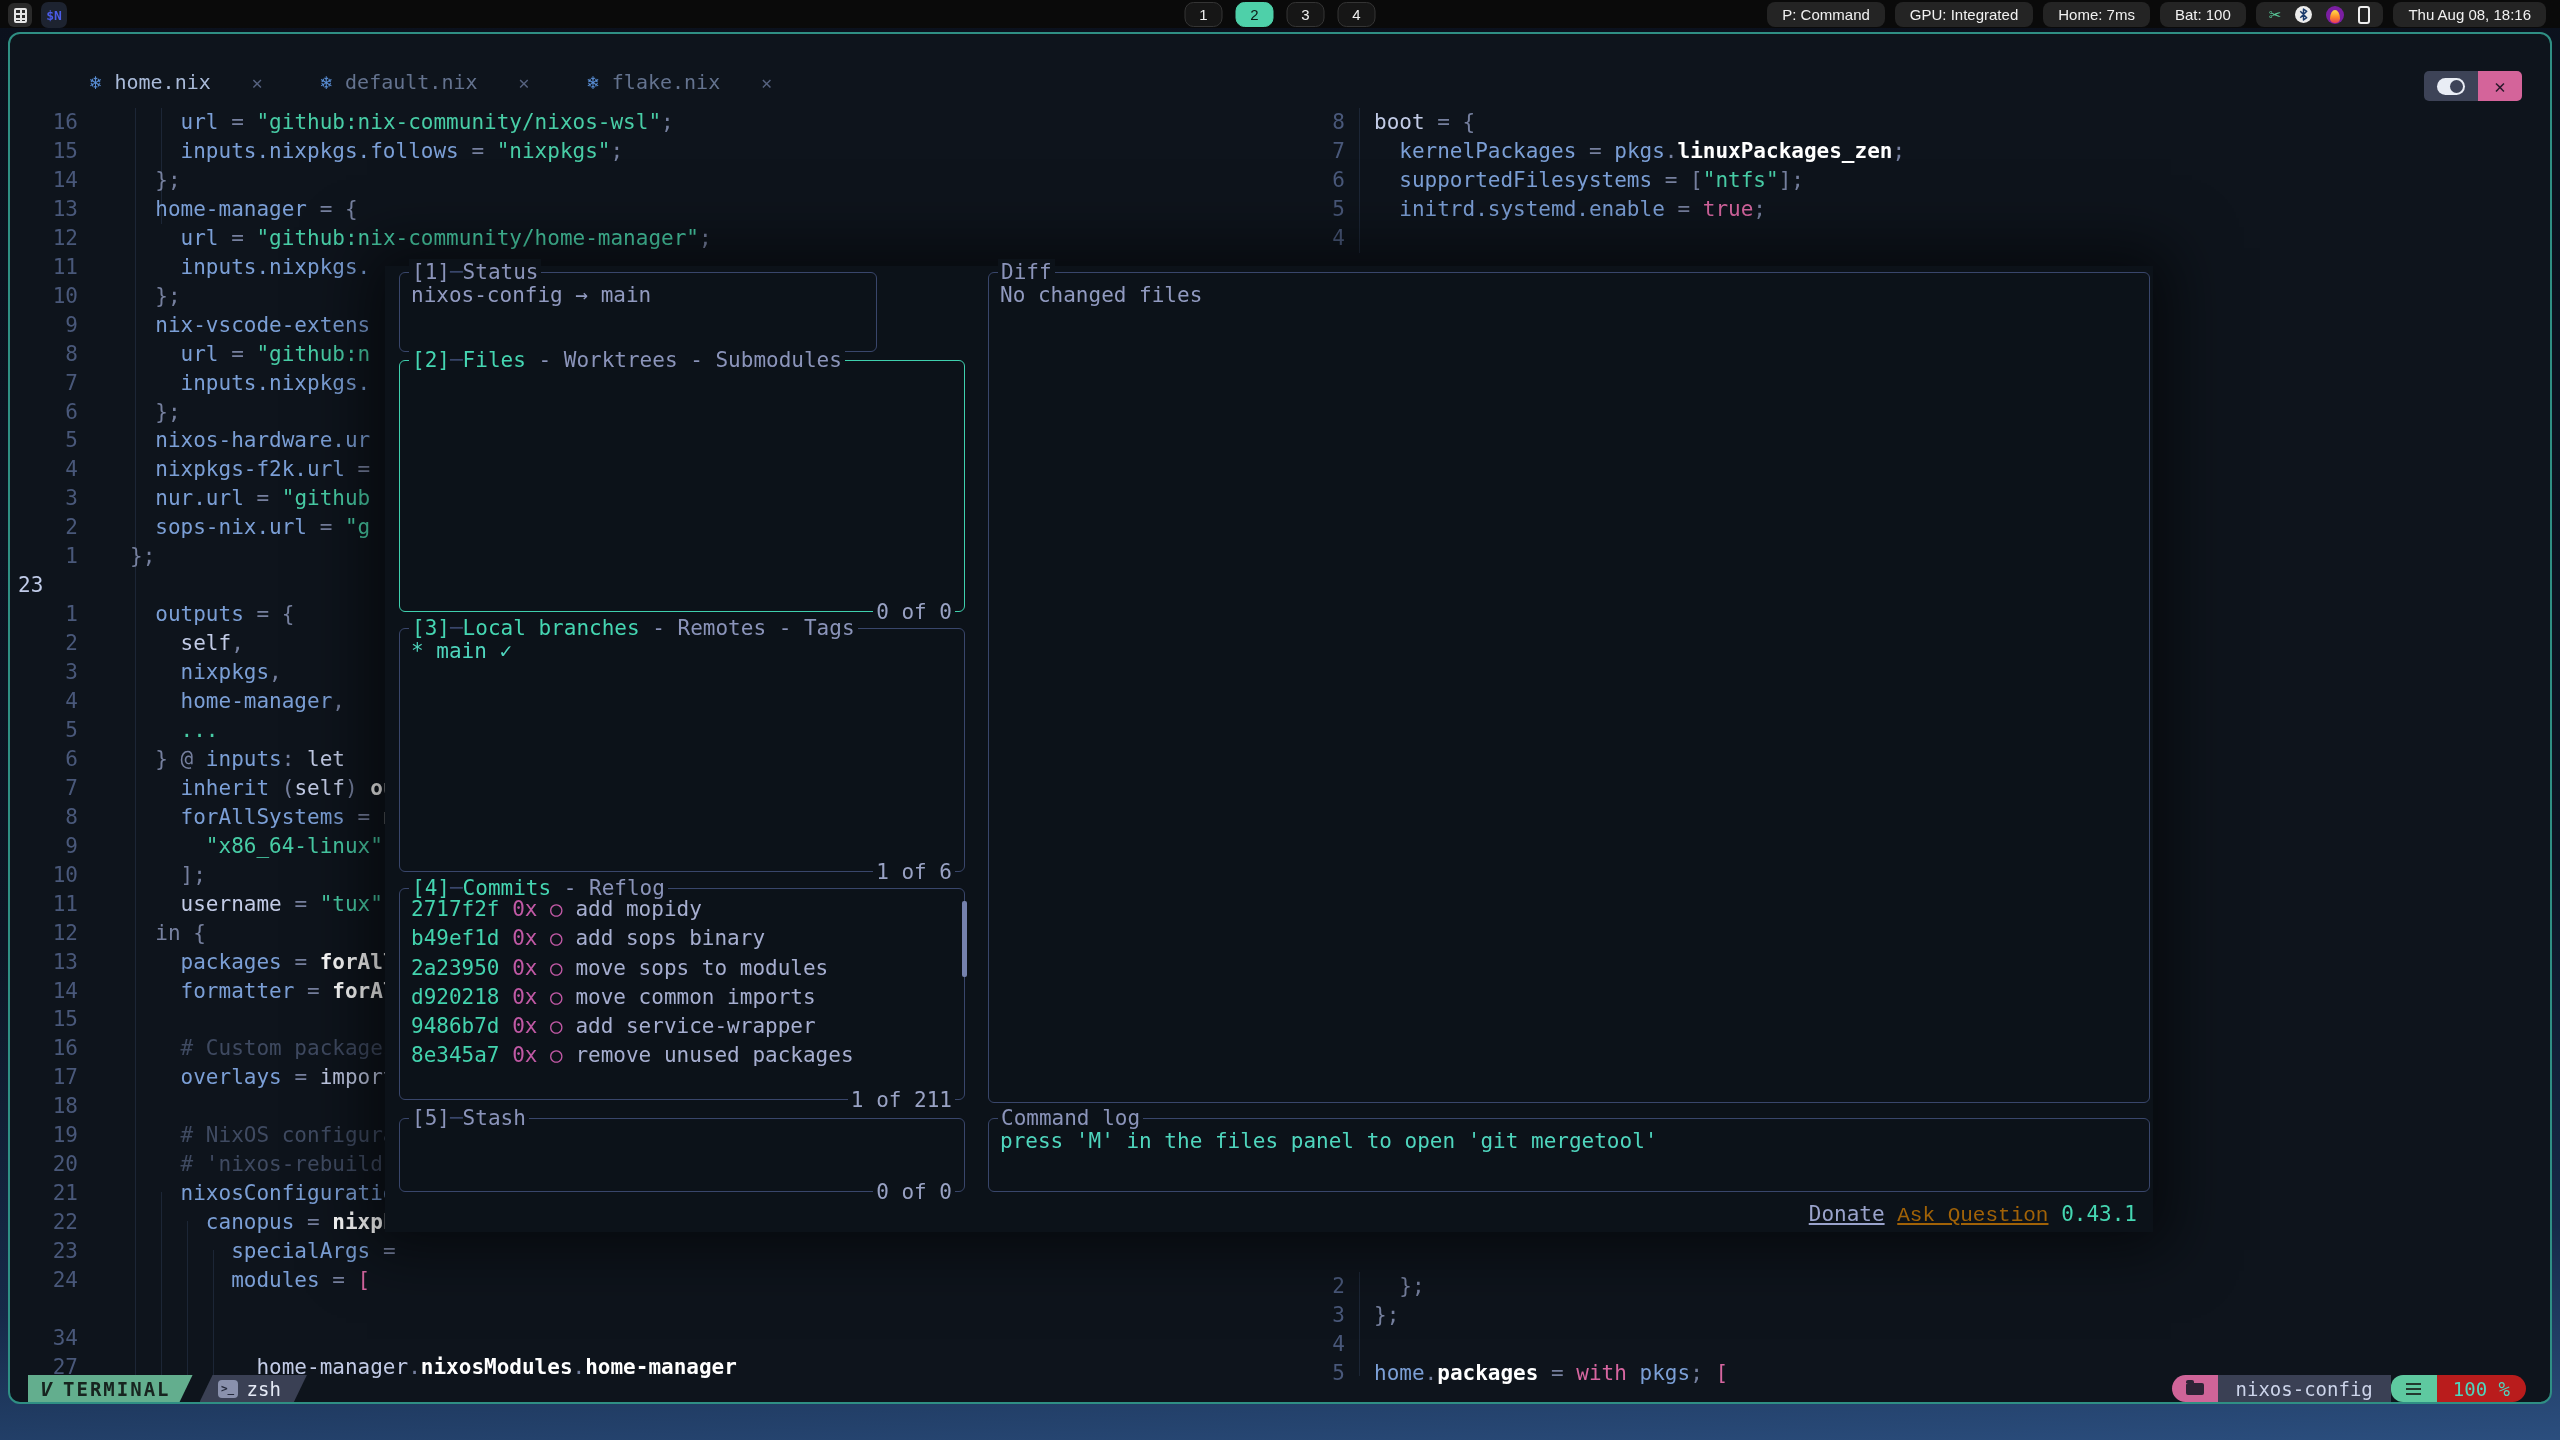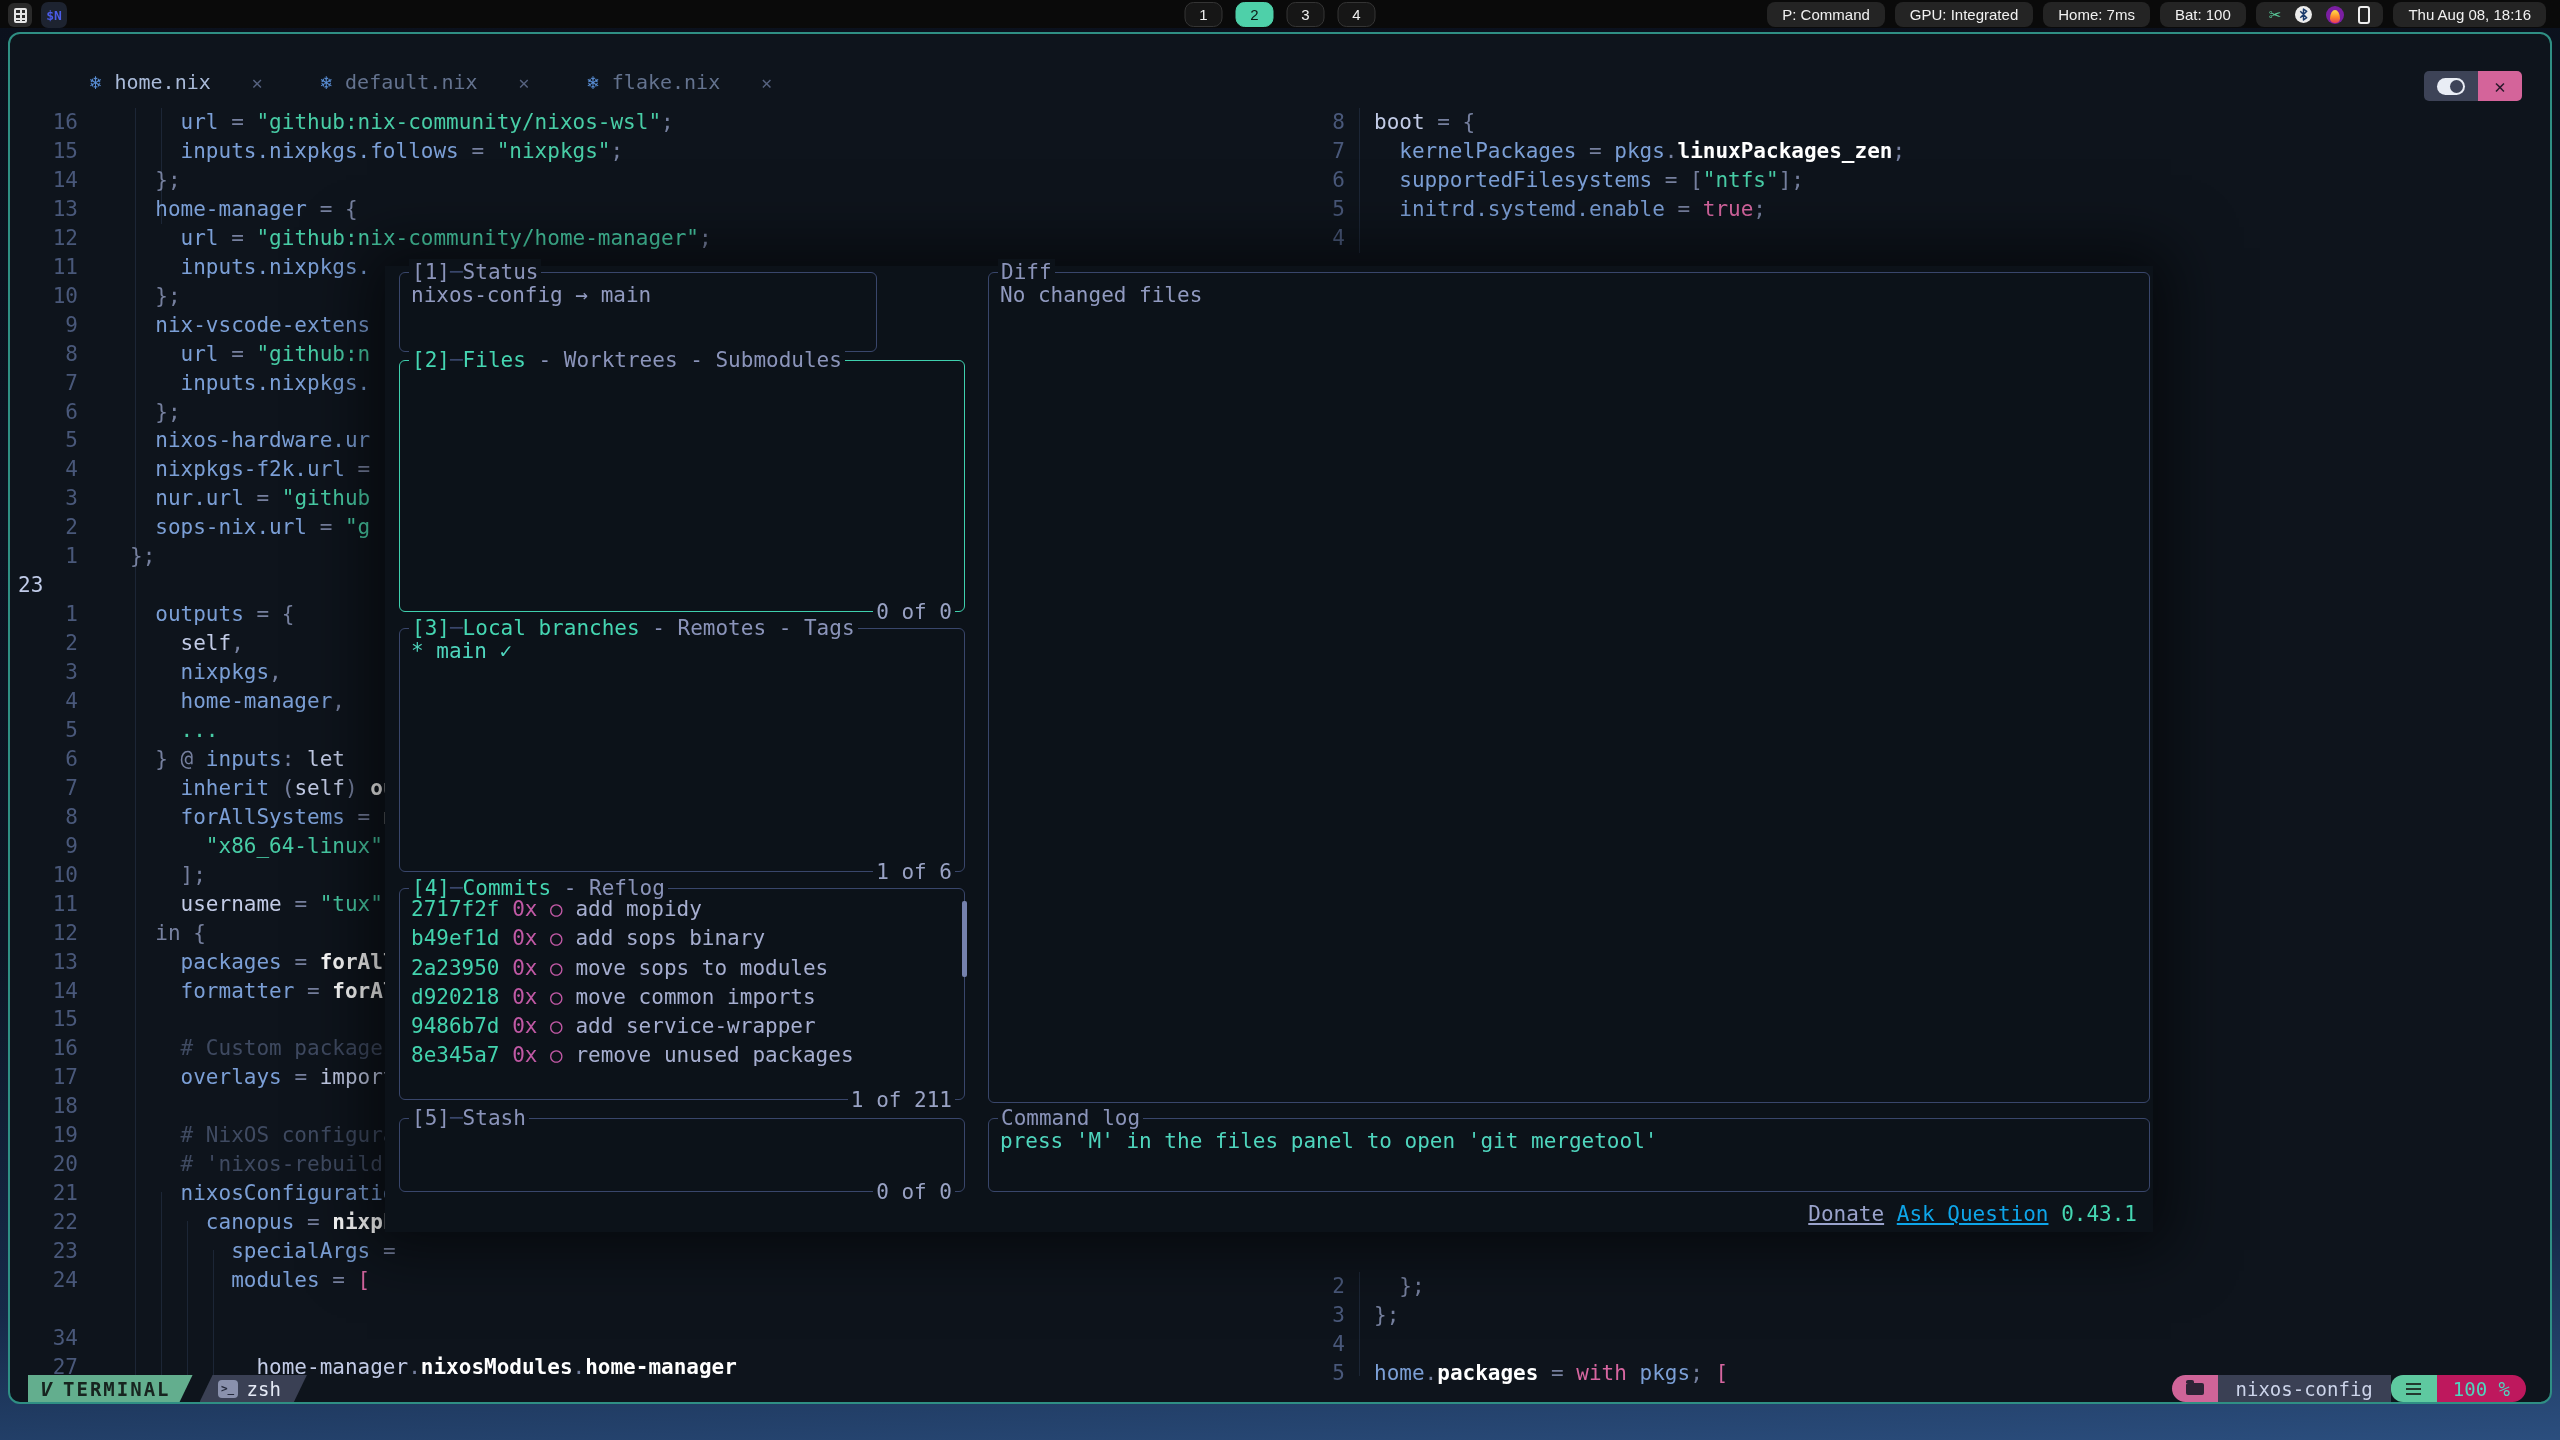--- a/index.html
+++ b/index.html
@@ -79,39 +79,39 @@
   .sb-right { position:absolute; right:24px; bottom:0; height:27px; display:flex; }
   .seg-folder { width:46px; background:#cf6498; border-radius:14px 0 0 14px; justify-content:center; }
   .folder-ic { width:18px; height:12px; background:#2e2436; border-radius:2px; position:relative; }
   .folder-ic::before { content:""; position:absolute; left:0; top:-3px; width:8px; height:3px; background:#2e2436; border-radius:2px 2px 0 0; }
   .seg-repo { background:#3a4054; color:#ccd4ea; padding:0 18px; }
   .seg-list { width:46px; background:#5ec9a0; border-radius:12px 0 0 12px; justify-content:center; }
   .list-ic { width:15px; height:12px;
     background:linear-gradient(#23392f,#23392f) 0 0/100% 2px no-repeat,
                linear-gradient(#23392f,#23392f) 0 5px/100% 2px no-repeat,
                linear-gradient(#23392f,#23392f) 0 10px/100% 2px no-repeat; }
-  .seg-pct { background:#be185d; color:#4fd6be; padding:0 16px; border-radius:0 14px 14px 0; }
+  .seg-pct { background:#b91c1c; color:#4fd6be; padding:0 16px; border-radius:0 14px 14px 0; }
 
   
   .popup { position:absolute; left:375px; top:232px; width:1768px; height:966px; background:#0c1219;
     box-shadow:0 0 60px 18px rgba(0,0,0,.55); font-family:"DejaVu Sans Mono",monospace; font-size:21px; }
   .panel { position:absolute; border:1px solid #39466b; border-radius:6px; }
   .panel.active { border-color:#3fd0ae; }
   .ptitle { position:absolute; top:-14px; left:9px; background:#0c1219; padding:0 3px; line-height:26px; white-space:pre; }
   .pcount { position:absolute; bottom:-14px; right:9px; background:#0c1219; padding:0 3px; line-height:26px; color:#99a2c4; }
   .t-gray { color:#8b94ba; } .t-teal { color:#45d6b2; } .t-dash { color:#39466b; }
   .pcontent { position:absolute; left:11px; top:8px; white-space:pre; line-height:29px; }
   .c-gray { color:#919ac0; } .c-green { color:#4fd6be; }
   .commit-row { white-space:pre; line-height:29.3px; }
   .c-hash { color:#43d3ae; } .c-mark { color:#c159a5; } .c-msg { color:#a6aed0; }
   .scrollthumb { position:absolute; right:-3px; top:12px; width:5px; height:76px; background:#7581ad; border-radius:2px; }
   .kb-line { position:absolute; left:14px; top:936px; color:#84a9e8; white-space:pre; }
   .kb-links { position:absolute; right:16px; top:936px; white-space:pre; }
   .lk-donate { color:#9aa3cc; text-decoration:underline; }
-  .lk-ask { color:#0ea5e9; text-decoration:underline; }
+  .lk-ask { color:#a16207; text-decoration:underline;font-family:Liberation Mono, monospace; }
   .lk-ver { color:#45d6b2; }
 </style>
 </head>
 <body>
 
 <div class="topbar">
   <div class="tb-left">
     <div class="tb-app">
         <span class="grid-glyph"></span>
       </div>

